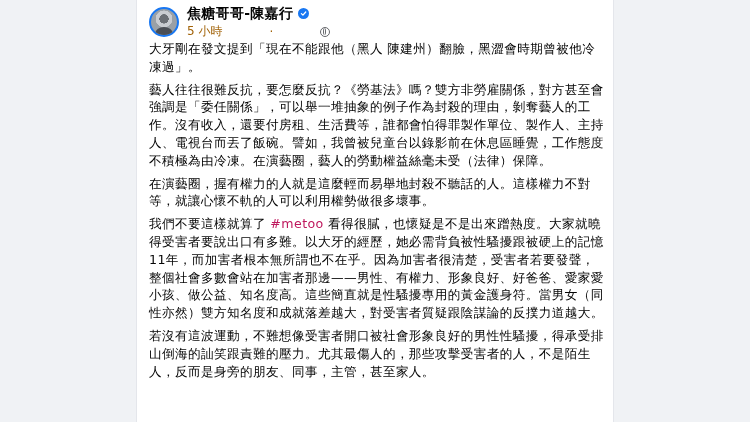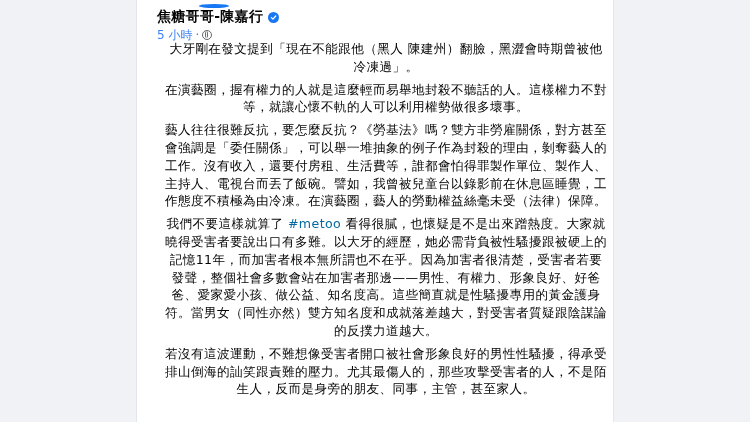--- a/index.html
+++ b/index.html
@@ -22,21 +22,20 @@
       border-right: 1px solid #e4e6eb;
       box-sizing: border-box;
     }
     .header {
       position: absolute;
       left: 12px;
       top: 4px;
       height: 36px;
       display: flex;
       align-items: center;
-      flex-direction: column;
     }
     .avatar {
       width: 30px;
       height: 30px;
       border-radius: 50%;
       border: 2px solid #1877f2;
       box-sizing: border-box;
       background: radial-gradient(circle at 50% 38%, #6b6f75 0 22%, #c9ccd1 23% 40%, #9aa0a6 41% 100%);
       position: relative;
       overflow: hidden;
@@ -74,23 +73,24 @@
       margin-left: 5px;
       display: inline-flex;
       align-items: center;
       justify-content: center;
     }
     .verified svg { display: block; }
     .time-row {
       display: flex;
       align-items: center;
       font-size: 12px;
-      color: #3b82f6;
+      color: #a16207;
       height: 16px;
       margin-top: 1px;
+      gap: 44px;
     }
     .dot { margin: 0 3px; }
     .globe {
       width: 10px; height: 10px;
       border-radius: 50%;
       border: 1.5px solid #65676b;
       box-sizing: border-box;
       position: relative;
     }
     .globe::before {
@@ -105,22 +105,22 @@
     .body {
       position: absolute;
       left: 12px;
       top: 40px;
       width: 458px;
       font-size: 12.6px;
       line-height: 17.8px;
       color: #050505;
       letter-spacing: 0.4px;
     }
-    .para { margin: 0 0 5px 16px; white-space: normal; text-align: center; }
-    .hashtag { color: #0369a1; }
+    .para { margin: 0 0 5px 0; white-space: normal; }
+    .hashtag { color: #be185d; }
   </style>
 </head>
 <body>
 
 <div class="card">
   <div class="header">
     <div class="avatar"></div>
     <div class="meta">
       <div class="name-row">
         <span class="name">焦糖哥哥-陳嘉行</span>
@@ -133,18 +133,18 @@
       <div class="time-row">
         <span>5 小時</span>
         <span class="dot">·</span>
         <span class="globe"></span>
       </div>
     </div>
   </div>
 
   <div class="body">
     <p class="para">大牙剛在發文提到「現在不能跟他（黑人 陳建州）翻臉，黑澀會時期曾被他冷凍過」。</p>
+    <p class="para">藝人往往很難反抗，要怎麼反抗？《勞基法》嗎？雙方非勞雇關係，對方甚至會強調是「委任關係」，可以舉一堆抽象的例子作為封殺的理由，剝奪藝人的工作。沒有收入，還要付房租、生活費等，誰都會怕得罪製作單位、製作人、主持人、電視台而丟了飯碗。譬如，我曾被兒童台以錄影前在休息區睡覺，工作態度不積極為由冷凍。在演藝圈，藝人的勞動權益絲毫未受（法律）保障。</p>
     <p class="para">在演藝圈，握有權力的人就是這麼輕而易舉地封殺不聽話的人。這樣權力不對等，就讓心懷不軌的人可以利用權勢做很多壞事。</p>
-    <p class="para">藝人往往很難反抗，要怎麼反抗？《勞基法》嗎？雙方非勞雇關係，對方甚至會強調是「委任關係」，可以舉一堆抽象的例子作為封殺的理由，剝奪藝人的工作。沒有收入，還要付房租、生活費等，誰都會怕得罪製作單位、製作人、主持人、電視台而丟了飯碗。譬如，我曾被兒童台以錄影前在休息區睡覺，工作態度不積極為由冷凍。在演藝圈，藝人的勞動權益絲毫未受（法律）保障。</p>
     <p class="para"><span>我們不要這樣就算了 </span><span class="hashtag">#metoo</span><span> 看得很膩，也懷疑是不是出來蹭熱度。大家就曉得受害者要說出口有多難。以大牙的經歷，她必需背負被性騷擾跟被硬上的記憶11年，而加害者根本無所謂也不在乎。因為加害者很清楚，受害者若要發聲，整個社會多數會站在加害者那邊——男性、有權力、形象良好、好爸爸、愛家愛小孩、做公益、知名度高。這些簡直就是性騷擾專用的黃金護身符。當男女（同性亦然）雙方知名度和成就落差越大，對受害者質疑跟陰謀論的反撲力道越大。</span></p>
     <p class="para">若沒有這波運動，不難想像受害者開口被社會形象良好的男性性騷擾，得承受排山倒海的訕笑跟責難的壓力。尤其最傷人的，那些攻擊受害者的人，不是陌生人，反而是身旁的朋友、同事，主管，甚至家人。</p>
   </div>
 </div>
 
 </body></html>

